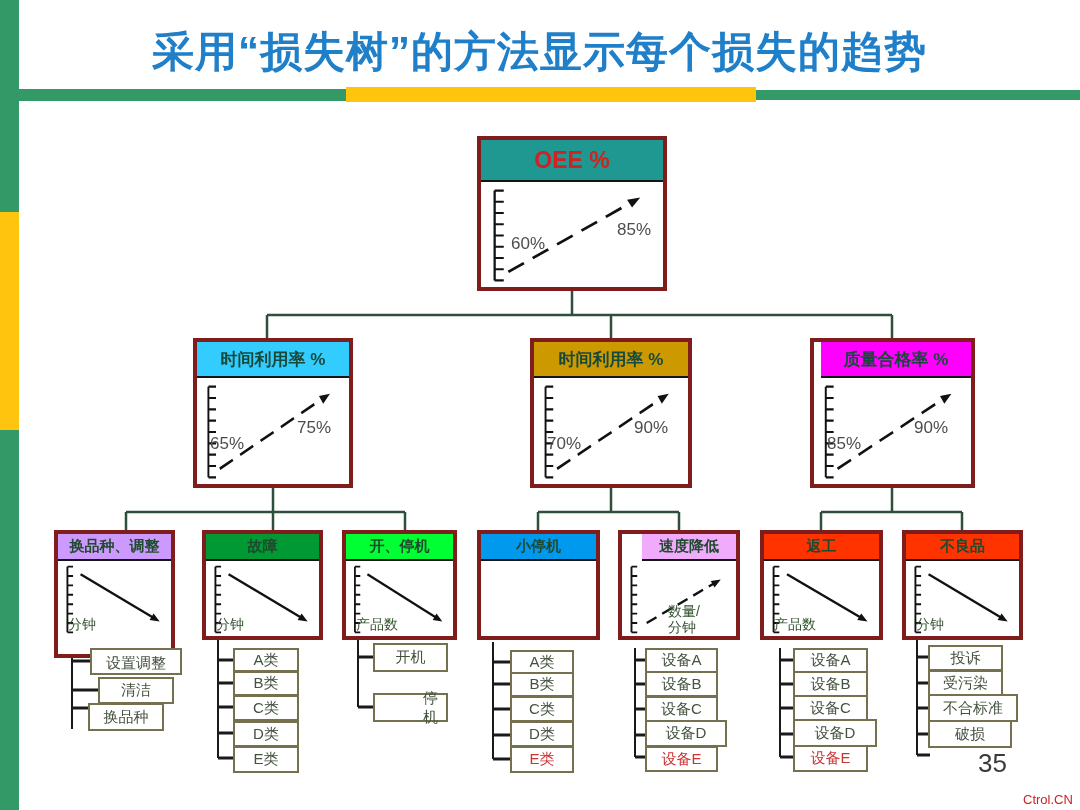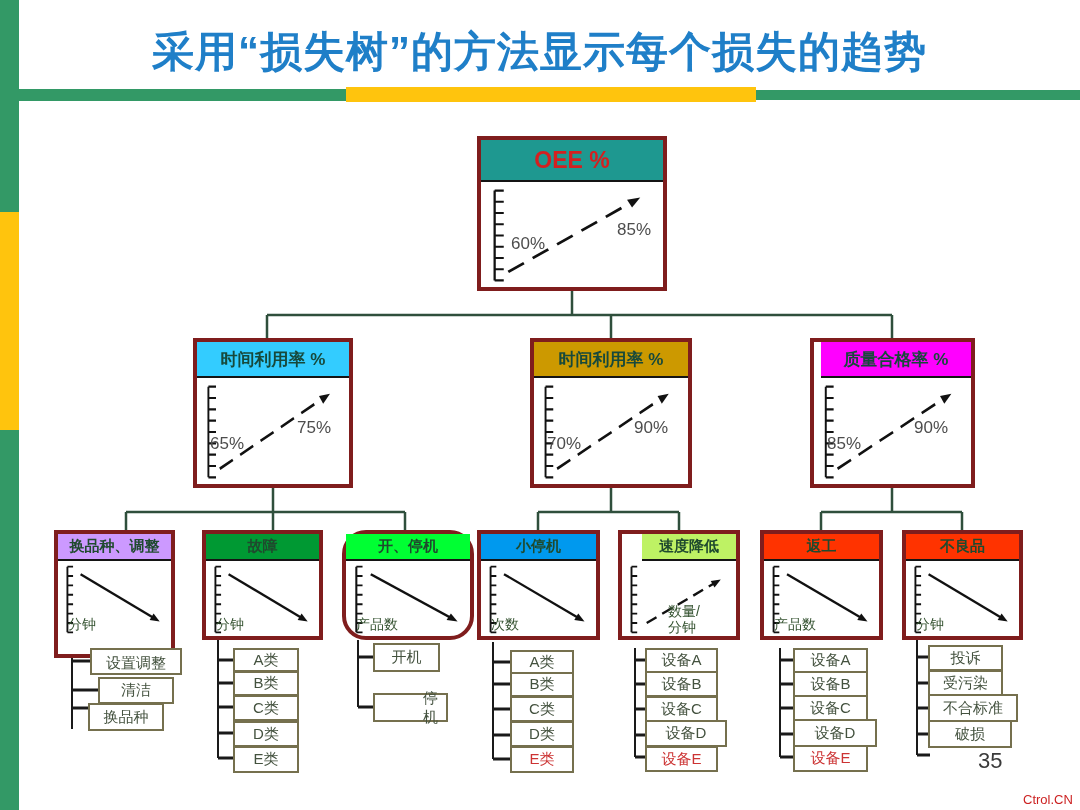--- a/index.html
+++ b/index.html
@@ -36,35 +36,35 @@
   .n-l2 .chart{height:108px;}
   .n-time{left:193px;top:338px;width:160px;height:150px;}
   .n-perf{left:530px;top:338px;width:162px;height:150px;}
   .n-perf .node-header{background:#CC9900;}
   .n-qual{left:810px;top:338px;width:165px;height:150px;}
   .n-qual .node-header{background:#FF00FF;margin-left:7px;}
   .n-l3 .node-header{height:27px;font-size:15px;color:#1F4A2E;}
   .n-l3 .chart{height:77px;}
   .n-c1{left:54px;top:530px;width:121px;height:128px;}  .n-c1 .node-header{background:#CC99FF;}
   .n-c2{left:202px;top:530px;width:121px;height:110px;} .n-c2 .node-header{background:#009933;}
-  .n-c3{left:342px;top:530px;width:132px;height:110px;border-radius:24px;} .n-c3 .node-header{background:#00FF33;}
+  .n-c3{left:342px;top:530px;width:115px;height:110px;} .n-c3 .node-header{background:#00FF33;}
   .n-c4{left:477px;top:530px;width:123px;height:110px;} .n-c4 .node-header{background:#0099EE;}
-  .n-c5{left:618px;top:530px;width:122px;height:110px;} .n-c5 .node-header{background:#bef264;margin-left:20px;}
+  .n-c5{left:618px;top:530px;width:122px;height:110px;} .n-c5 .node-header{background:#f0abfc;margin-left:20px;}
   .n-c6{left:760px;top:530px;width:123px;height:110px;} .n-c6 .node-header{background:#FF3300;}
   .n-c7{left:902px;top:530px;width:121px;height:110px;} .n-c7 .node-header{background:#FF3300;}
   
   .pa1{left:30px;top:52px;} .pb1{left:136px;top:38px;}
   .pa2{left:13px;top:56px;} .pb2{left:100px;top:40px;}
   
   .leaf{position:absolute;background:#fff;border:2px solid #75704E;box-sizing:border-box;
         display:flex;align-items:center;justify-content:center;
         font-size:15px;color:#44523F;z-index:3;}
   .leaf.red{color:#CC3333;}
   
-  .pagenum{left:978px;top:748px;font-size:22px;color:#3a3a3a;}
+  .pagenum{left:978px;top:748px;font-size:26px;color:#3a3a3a;}
   .watermark{left:1023px;top:792px;font-size:13px;color:#CC2222;}
 </style>
 </head>
 <body>
 
 <div class="slide">
 
   <div class="abs vbar-top"></div>
   <div class="abs vbar-mid"></div>
   <div class="abs vbar-bot"></div>
@@ -192,28 +192,20 @@
         <polygon points="108,64.4 97.3,62.7 101.5,55.9" fill="#111"></polygon>
       </svg>
       <span class="unit">产品数</span>
     </div>
   </div>
 
   <div class="node n-l3 n-c4">
     <div class="node-header">
       <span>小停机</span>
     </div>
-    <div class="chart">
-      <svg viewBox="0 0 120 82" preserveAspectRatio="none">
-        <path stroke="#111" stroke-width="2" fill="none" d="M10 6 V76 M10 6 H16 M10 16 H16 M10 26 H16 M10 36 H16 M10 46 H16 M10 56 H16 M10 66 H16 M10 76 H16"></path>
-        <line x1="24" y1="14" x2="104" y2="62" stroke="#111" stroke-width="2.5"></line>
-        <polygon points="108,64.4 97.3,62.7 101.5,55.9" fill="#111"></polygon>
-      </svg>
-      <span class="unit">次数</span>
-    </div>
   </div>
 
   <div class="node n-l3 n-c5">
     <div class="node-header">
       <span>速度降低</span>
     </div>
     <div class="chart">
       <svg viewBox="0 0 120 82" preserveAspectRatio="none">
         <path stroke="#111" stroke-width="2" fill="none" d="M10 6 V76 M10 6 H16 M10 16 H16 M10 26 H16 M10 36 H16 M10 46 H16 M10 56 H16 M10 66 H16 M10 76 H16"></path>
         <line x1="26" y1="66" x2="100" y2="22" stroke="#111" stroke-width="2.5" stroke-dasharray="12 7"></line>
@@ -271,21 +263,21 @@
   <div class="leaf" style="left:233px;top:695px;width:66px;height:26px;">
       <span>C类</span>
     </div>
   <div class="leaf" style="left:233px;top:721px;width:66px;height:26px;">
       <span>D类</span>
     </div>
   <div class="leaf" style="left:233px;top:746px;width:66px;height:27px;">
       <span>E类</span>
     </div>
 
-  <div class="leaf" style="left:373px;top:643px;width:67px;height:29px;">
+  <div class="leaf" style="left:373px;top:643px;width:75px;height:29px;">
       <span>开机</span>
     </div>
   <div class="leaf" style="left:373px;top:693px;width:75px;height:29px;padding-left:48px;">
       <span>停机</span>
     </div>
 
   <div class="leaf" style="left:510px;top:650px;width:64px;height:24px;">
       <span>A类</span>
     </div>
   <div class="leaf" style="left:510px;top:672px;width:64px;height:25px;">

